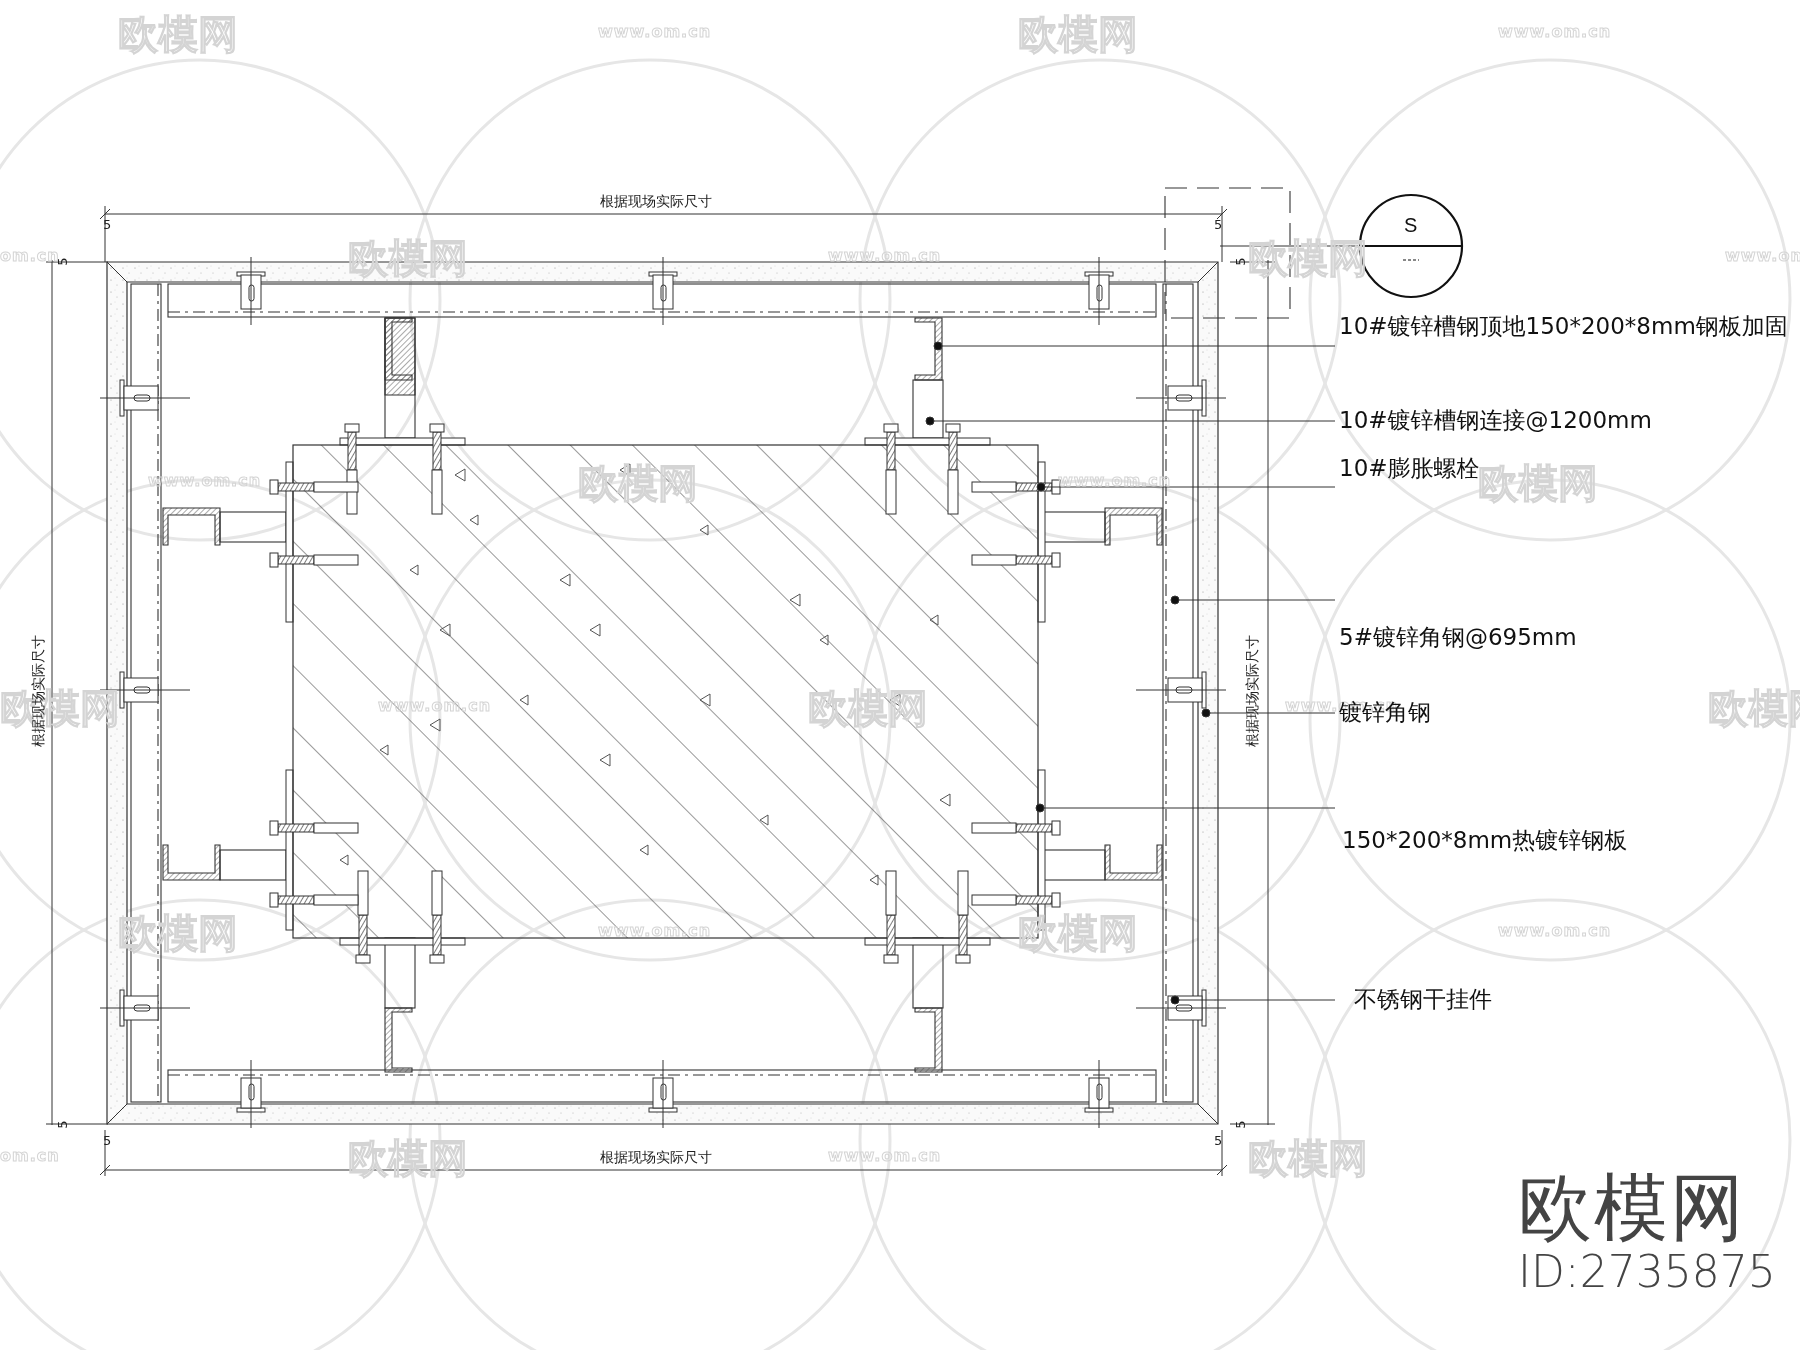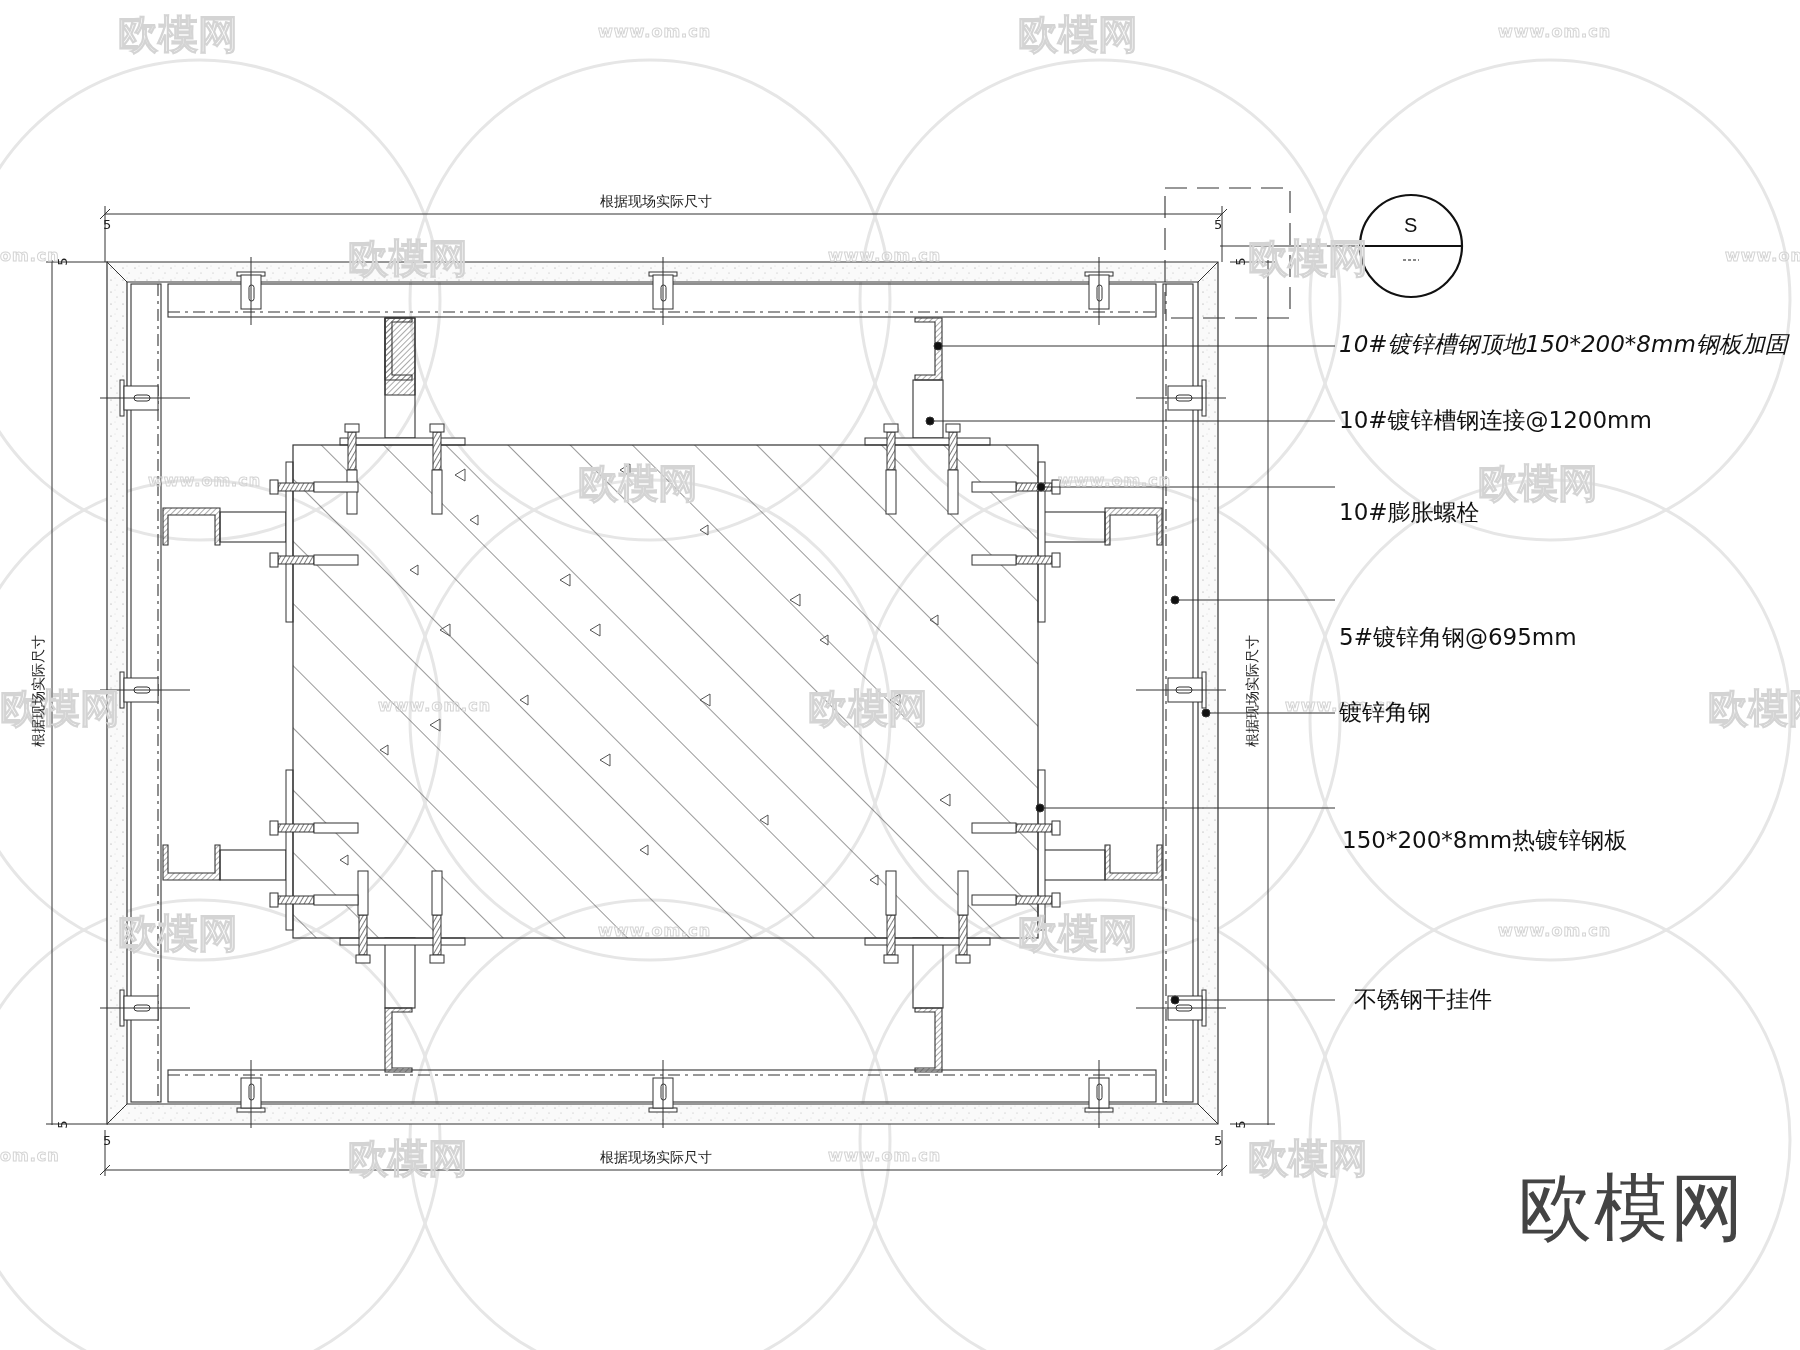--- a/index.html
+++ b/index.html
@@ -377,23 +377,24 @@
 <div class="num" style="left:1214px;top:218px;">5</div>
 <div class="num" style="left:103px;top:1134px;">5</div>
 <div class="num" style="left:1214px;top:1134px;">5</div>
 <div class="num" style="left:58px;top:255px;transform:rotate(-90deg);">5</div>
 <div class="num" style="left:58px;top:1118px;transform:rotate(-90deg);">5</div>
 <div class="num" style="left:1236px;top:255px;transform:rotate(-90deg);">5</div>
 <div class="num" style="left:1236px;top:1118px;transform:rotate(-90deg);">5</div>
 
 <div class="sym-letter" style="left:1404px;top:214px;">S</div>
 
-<div class="lbl" style="left:1339px;top:333px;font-style:italic;">10#镀锌槽钢顶地150*200*8mm钢板加固</div>
+<div class="lbl" style="left:1339px;top:315px;">10#镀锌槽钢顶地150*200*8mm钢板加固</div>
 <div class="lbl" style="left:1339px;top:409px;">10#镀锌槽钢连接@1200mm</div>
-<div class="lbl" style="left:1339px;top:501px;">10#膨胀螺栓</div>
+<div class="lbl" style="left:1339px;top:457px;">10#膨胀螺栓</div>
 <div class="lbl" style="left:1339px;top:588px;margin-top:38px;">5#镀锌角钢@695mm</div>
 <div class="lbl" style="left:1339px;top:701px;">镀锌角钢</div>
 <div class="lbl" style="left:1342px;top:796px;margin-top:33px;">150*200*8mm热镀锌钢板</div>
 <div class="lbl" style="left:1342px;top:988px;margin-left:12px;">不锈钢干挂件</div>
 
 <div class="brand">
   <div class="name">欧模网</div>
+  <div class="id">ID:2735875</div>
 </div>
 
 </body></html>

